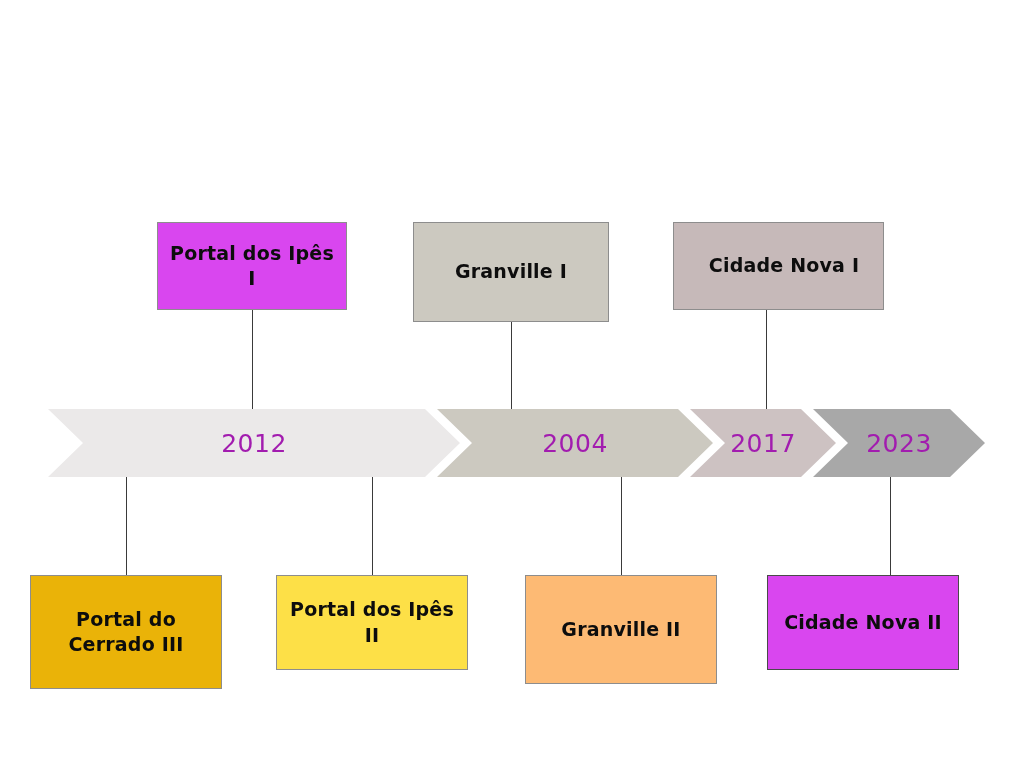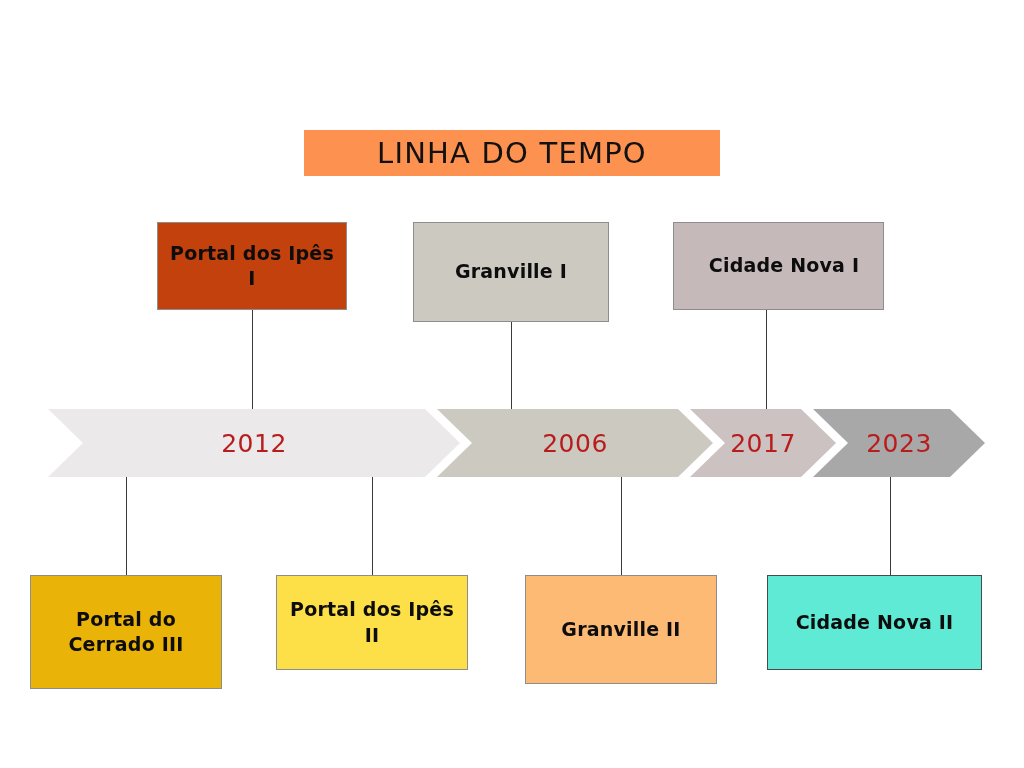--- a/index.html
+++ b/index.html
@@ -80,41 +80,38 @@
     display: flex;
     align-items: center;
     justify-content: center;
     height: 68px;
     top: 409px;
   }
   .year-label span {
     font-family: "DejaVu Sans", sans-serif;
     font-size: 25px;
     font-weight: 400;
-    color: #b91c1c;
+    color: #a21caf;
     letter-spacing: 0.5px;
   }
 </style>
 </head>
 <body>
 
 <div id="stage">
 
-  <div class="title-banner" style="background: rgb(253, 145, 79);">
-    <span class="title-text" style="color: rgb(17, 17, 17);">LINHA DO TEMPO</span>
-  </div>
 
   <div id="connectors-above">
       <div class="connector" style="left: 252px; top: 310px; height: 99px; background: rgb(58, 58, 58);"></div>
       <div class="connector" style="left: 511px; top: 310px; height: 99px; background: rgb(58, 58, 58);"></div>
       <div class="connector" style="left: 766px; top: 310px; height: 99px; background: rgb(58, 58, 58);"></div>
     </div>
 
   <div id="events-above">
-      <div class="event-box" style="left: 157px; top: 222px; width: 190px; height: 88px; background: #c2410c; border: 1px solid rgb(141, 141, 141);">
+      <div class="event-box" style="left: 157px; top: 222px; width: 190px; height: 88px; background: #d946ef; border: 1px solid rgb(141, 141, 141);">
         <span class="event-label">Portal dos Ipês I</span>
       </div>
       <div class="event-box" style="left: 413px; top: 222px; width: 196px; height: 100px; background: rgb(204, 201, 192); border: 1px solid rgb(141, 141, 141);">
         <span class="event-label">Granville I</span>
       </div>
       <div class="event-box" style="left: 673px; top: 222px; width: 211px; height: 88px; background: rgb(198, 185, 185); border: 1px solid rgb(141, 141, 141); padding-left: 19px;">
         <span class="event-label">Cidade Nova I</span>
       </div>
     </div>
 
@@ -123,21 +120,21 @@
       <polygon points="437,9 678,9 713,43 678,77 437,77 472,43" fill="#ccc9c0"></polygon>
       <polygon points="690,9 801,9 836,43 801,77 690,77 725,43" fill="#cdc2c2"></polygon>
       <polygon points="813,9 950,9 985,43 950,77 813,77 848,43" fill="#a8a8a8"></polygon>
     </svg>
 
   <div id="year-labels">
       <div class="year-label" style="left: 48px; width: 412px;">
         <span>2012</span>
       </div>
       <div class="year-label" style="left: 437px; width: 276px;">
-        <span>2006</span>
+        <span>2004</span>
       </div>
       <div class="year-label" style="left: 690px; width: 146px;">
         <span>2017</span>
       </div>
       <div class="year-label" style="left: 813px; width: 172px;">
         <span>2023</span>
       </div>
     </div>
 
   <div id="connectors-below">
@@ -150,18 +147,18 @@
   <div id="events-below">
       <div class="event-box" style="left: 30px; top: 575px; width: 192px; height: 114px; background: #eab308; border: 1px solid rgb(141, 141, 141);">
         <span class="event-label">Portal do Cerrado III</span>
       </div>
       <div class="event-box" style="left: 276px; top: 575px; width: 192px; height: 95px; background: #fde047; border: 1px solid rgb(141, 141, 141);">
         <span class="event-label">Portal dos Ipês II</span>
       </div>
       <div class="event-box" style="left: 525px; top: 575px; width: 192px; height: 109px; background: #fdba74; border: 1px solid rgb(141, 141, 141);">
         <span class="event-label">Granville II</span>
       </div>
-      <div class="event-box" style="left: 767px; top: 575px; width: 215px; height: 95px; background: #5eead4; border: 1px solid rgb(74, 74, 74);">
+      <div class="event-box" style="left: 767px; top: 575px; width: 192px; height: 95px; background: #d946ef; border: 1px solid rgb(74, 74, 74);">
         <span class="event-label">Cidade Nova II</span>
       </div>
     </div>
 
 </div>
 
 </body></html>

